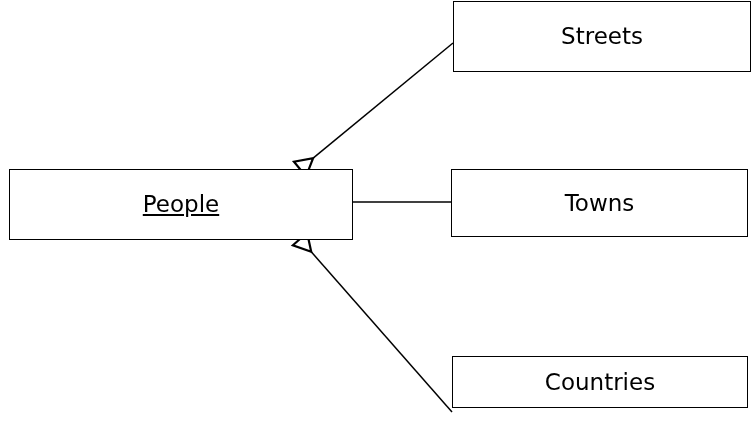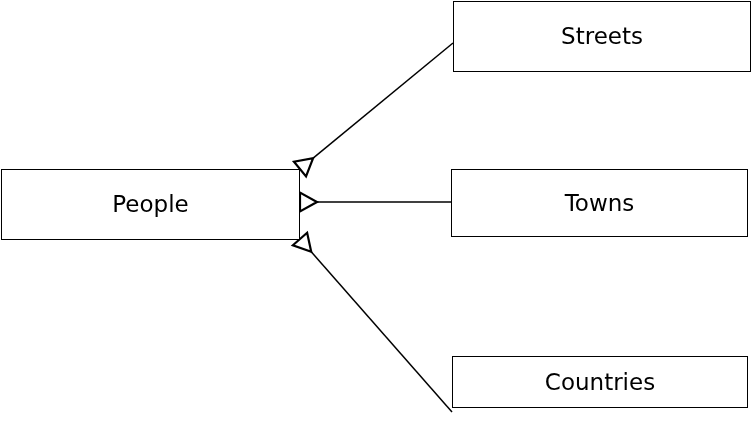--- a/index.html
+++ b/index.html
@@ -47,21 +47,21 @@
       <g>
         <line x1="317" y1="202" x2="451" y2="202" stroke="#000000" stroke-width="1.5"></line>
         <polygon points="317,202 300,211.5 300,192.5" fill="#ffffff" stroke="#000000" stroke-width="2.2" stroke-linejoin="miter"></polygon>
       </g>
       <g>
         <line x1="311.22068606413245" y1="251.770912428256" x2="452" y2="412" stroke="#000000" stroke-width="1.5"></line>
         <polygon points="311.22068606413245,251.770912428256 292.8633136430334,245.2703833887799 307.1366863569666,232.7296166112201" fill="#ffffff" stroke="#000000" stroke-width="2.2" stroke-linejoin="miter"></polygon>
       </g>
     </svg>
 
-  <div class="node" style="left: 1px; top: 169px; width: 299px; height: 71px;">
+  <div class="node" style="left: 9px; top: 169px; width: 344px; height: 71px; text-decoration: underline;">
     <span class="node-label">People</span>
   </div>
 
   <div class="node" style="left: 453px; top: 1px; width: 298px; height: 71px;">
     <span class="node-label">Streets</span>
   </div>
 
   <div class="node" style="left: 451px; top: 169px; width: 297px; height: 68px;">
     <span class="node-label">Towns</span>
   </div>

